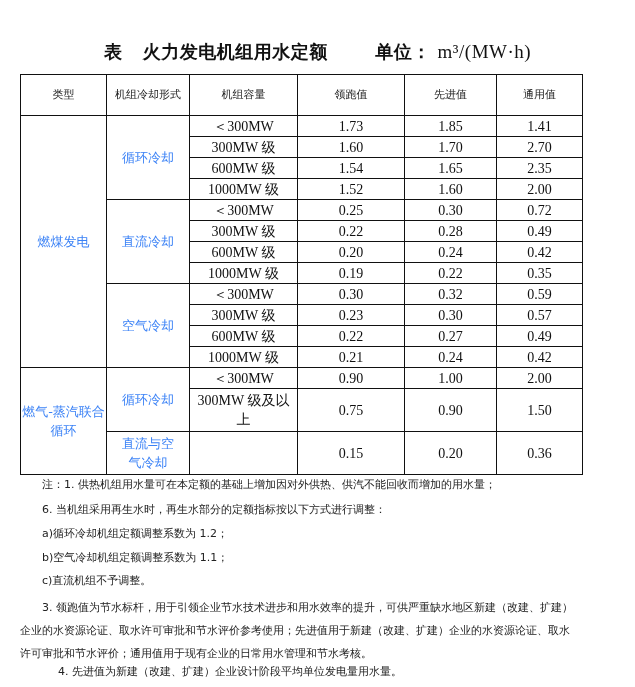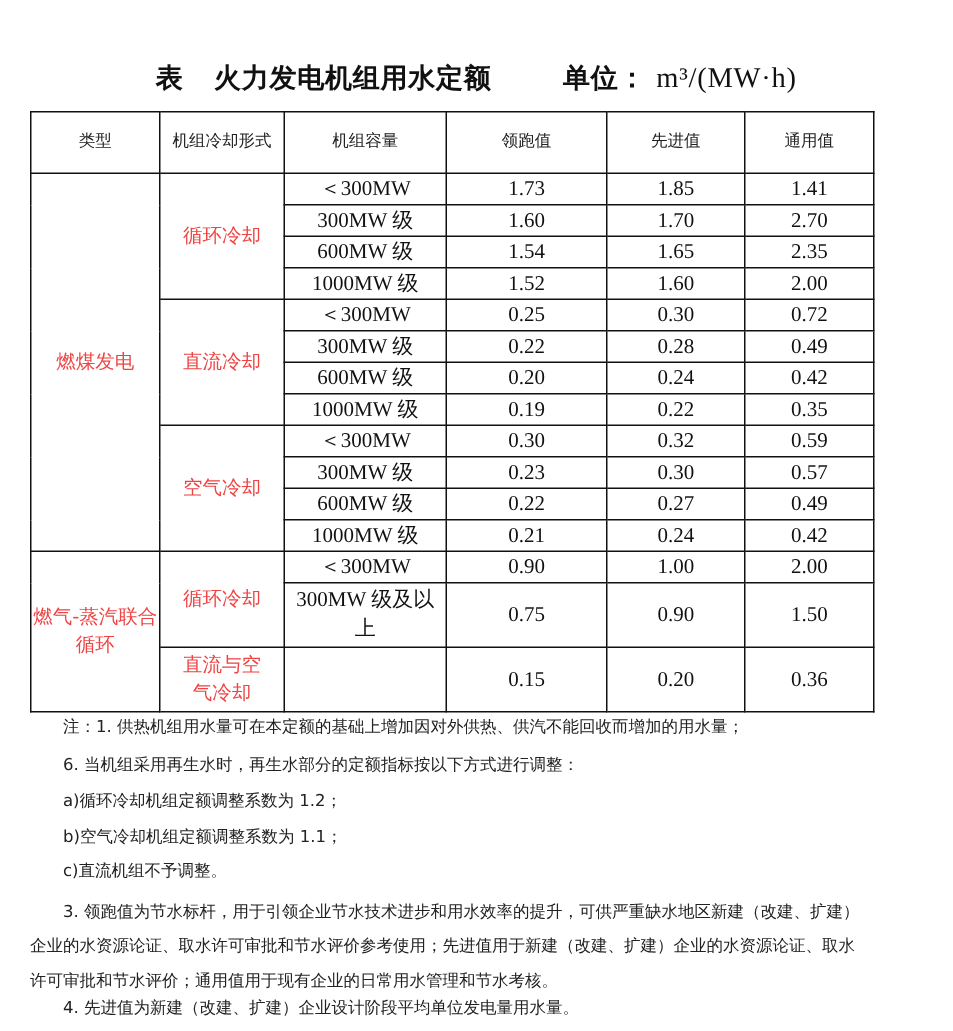--- a/index.html
+++ b/index.html
@@ -13,35 +13,35 @@
   table.quota {
     position: absolute; left: 20px; top: 74px; width: 562px;
     border-collapse: collapse; table-layout: fixed;
     font-family: "Liberation Serif", "DejaVu Serif", serif; font-size: 14px;
   }
   table.quota td, table.quota th {
     border: 1.3px solid #111; text-align: center; vertical-align: middle;
     padding: 0; font-weight: normal; line-height: 19px;
   }
   table.quota th { height: 40px; font-family: Liberation Mono, monospace; font-size: 11px; color: #222; }
-  table.quota td.cjk { font-family: "DejaVu Sans", sans-serif; font-size: 13px; color: #ef4444; }
+  table.quota td.cjk { font-family: "DejaVu Sans", sans-serif; font-size: 13px; color: #3b82f6; }
   table.quota tr.r td { height: 20px; }
   table.quota tr.r2 td { height: 42px; }
   .notes {
     position: absolute; left: 0; top: 474px; width: 635px;
     font-family: "DejaVu Sans", sans-serif; font-size: 11px; color: #222;
   }
   .notes p { margin: 0; position: absolute; white-space: nowrap; }
   .notes .n1 { left: 42px; top: 3px; }
   .notes .n2 { left: 42px; top: 28px; }
   .notes .na { left: 42px; top: 52px; }
   .notes .nb { left: 42px; top: 76px; }
   .notes .nc { left: 42px; top: 99px; }
   .notes .n3 { left: 20px; top: 122px; width: 560px; white-space: normal; line-height: 23px; text-indent: 22px; }
-  .notes .n4 { left: 42px; top: 190px; }
+  .notes .n4 { left: 58px; top: 190px; }
 </style>
 </head>
 <body>
 
 <div class="title">
   <span>表</span>&nbsp;&nbsp;
   <span>火力发电机组用水定额</span>
   <span class="gap"></span>
   <span>单位：</span>
   <span class="unit-val">m³/(MW·h)</span>

